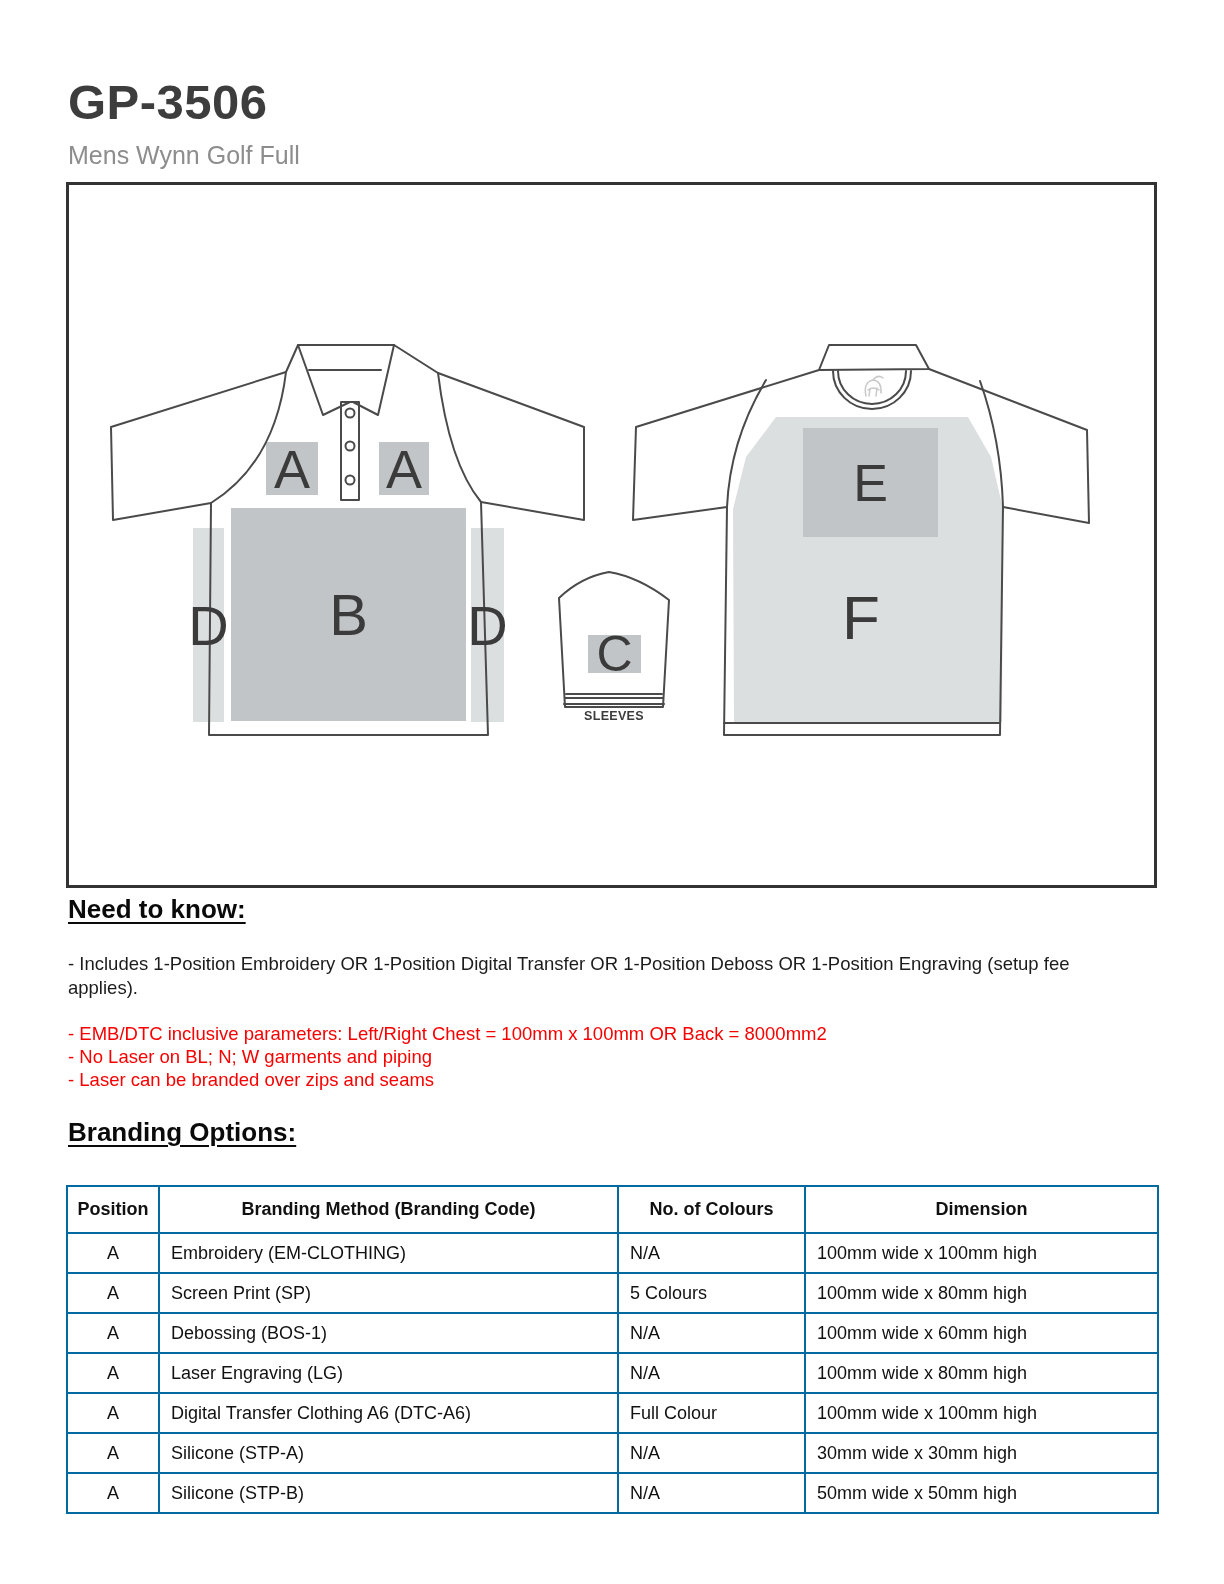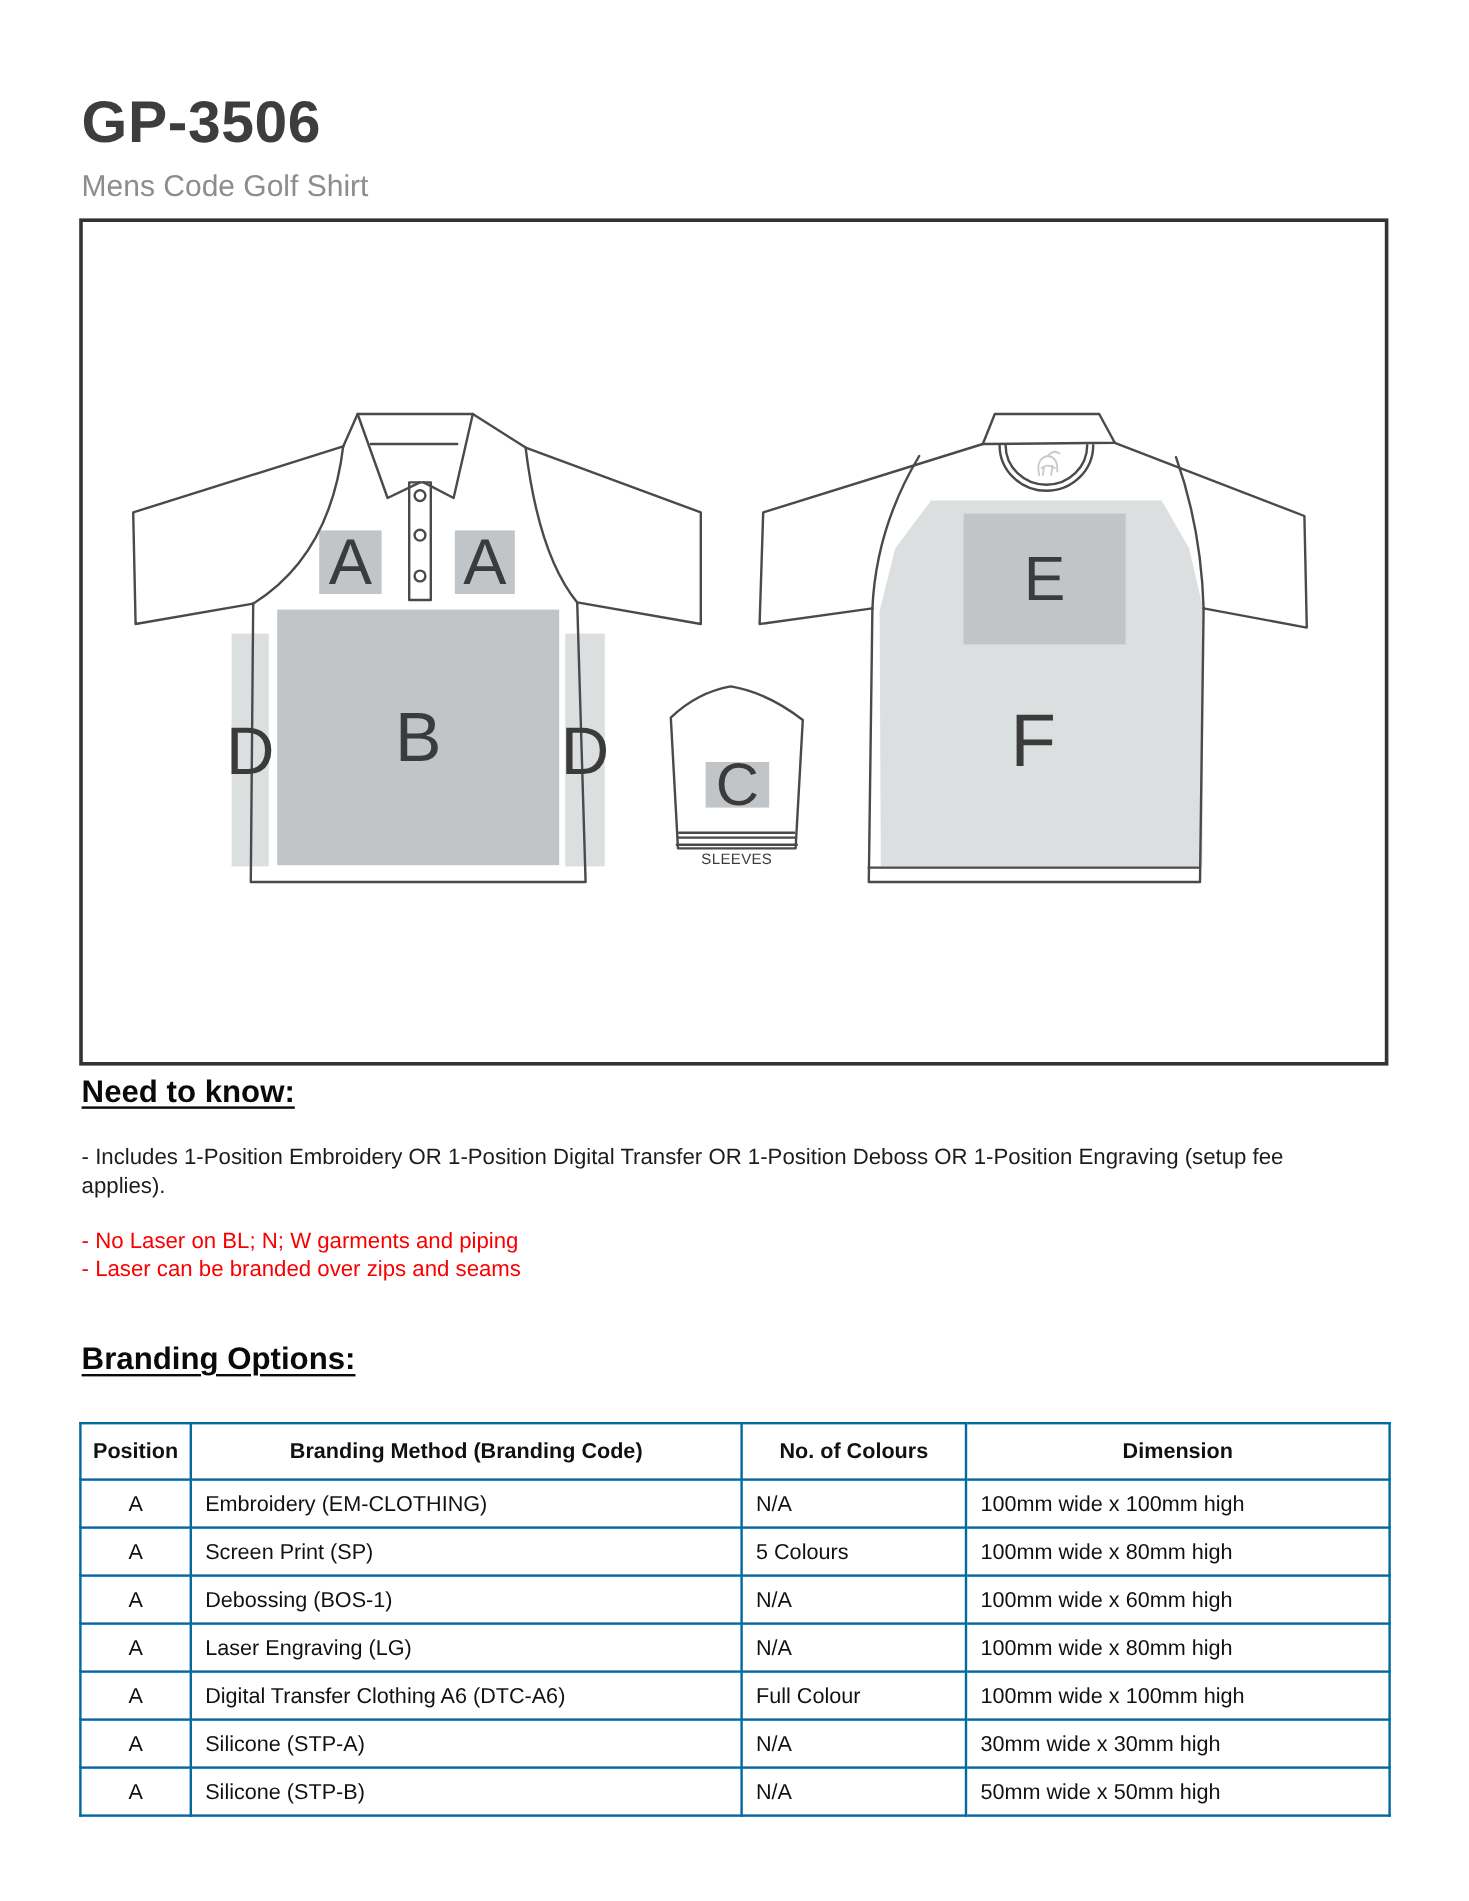--- a/index.html
+++ b/index.html
@@ -19,21 +19,21 @@
   #zone-a1{left:197px;top:257px;width:52px;height:53px;font-size:54px;}
   #zone-a2{left:310px;top:257px;width:50px;height:53px;font-size:54px;}
   #zone-b {left:162px;top:323px;width:235px;height:213px;font-size:58px;}
   #zone-d1{left:124px;top:343px;width:31px;height:194px;font-size:56px;}
   #zone-d2{left:402px;top:343px;width:33px;height:194px;font-size:56px;}
   #zone-c {left:519px;top:450px;width:53px;height:38px;font-size:50px;}
   #zone-e {left:734px;top:243px;width:135px;height:109px;font-size:52px;}
   #zone-f {left:752px;top:397px;width:80px;height:70px;font-size:62px;}
 
   .sleeves-caption{position:absolute;left:499px;top:524px;width:92px;text-align:center;
-                   font-size:12.5px;font-weight:normal;color:#3c3c3c;letter-spacing:.3px;}
+                   font-size:12.5px;font-weight:bold;color:#3c3c3c;letter-spacing:.3px;}
 
   .section-heading{position:absolute;left:68px;font-size:26px;font-weight:bold;color:#0a0a0a;
                    text-decoration:underline;text-decoration-thickness:2px;text-underline-offset:4px;text-align:right;}
   #need-heading{top:894px;}
   #branding-heading{top:1117px;}
 
   .note{position:absolute;left:68px;top:952px;width:1072px;font-size:18.5px;
         line-height:23.5px;color:#1c1c1c;}
   .warnings{position:absolute;left:68px;top:1022px;font-size:18.5px;line-height:23.2px;
             color:var(--warning-red,#f80000);}
@@ -47,21 +47,21 @@
   td.c-pos{text-align:center;}
   td.c-method,td.c-colours,td.c-dim{padding-left:11px;}
   col.w0{width:92px;}col.w1{width:459px;}col.w2{width:187px;}col.w3{width:353px;}
 </style>
 </head>
 <body>
 
 <div class="page">
 
   <div class="title">GP-3506</div>
-  <div class="subtitle">Mens Code Golf Shirt</div>
+  <div class="subtitle">Mens Wynn Golf Full</div>
 
   <div class="diagram">
     <svg width="1084" height="700" viewBox="0 0 1084 700">
 
       <g fill="#ffffff" stroke="none">
 
         <path d="M217,187 L229,160 L325,160 L369,188 L412,317 L419,550 L140,550 L142,318 Z"></path>
 
         <path d="M217,187 L42,242 L44,335 L142,318 Z"></path>
         <path d="M369,188 L515,242 L515,335 L412,317 Z"></path>
@@ -135,20 +135,21 @@
     <div class="zone-letter" id="zone-f">F</div>
 
     <div class="sleeves-caption">SLEEVES</div>
   </div>
 
   <div class="section-heading" id="need-heading">Need to know:</div>
 
   <div class="note">- Includes 1-Position Embroidery OR 1-Position Digital Transfer OR 1-Position Deboss OR 1-Position Engraving (setup fee applies).</div>
 
   <div class="warnings">
+    <div>- EMB/DTC inclusive parameters: Left/Right Chest = 100mm x 100mm OR Back = 8000mm2</div>
     <div>- No Laser on BL; N; W garments and piping</div>
     <div>- Laser can be branded over zips and seams</div>
   </div>
 
   <div class="section-heading" id="branding-heading">Branding Options:</div>
 
   <table class="branding">
     <colgroup>
         <col class="w0">
         <col class="w1">

